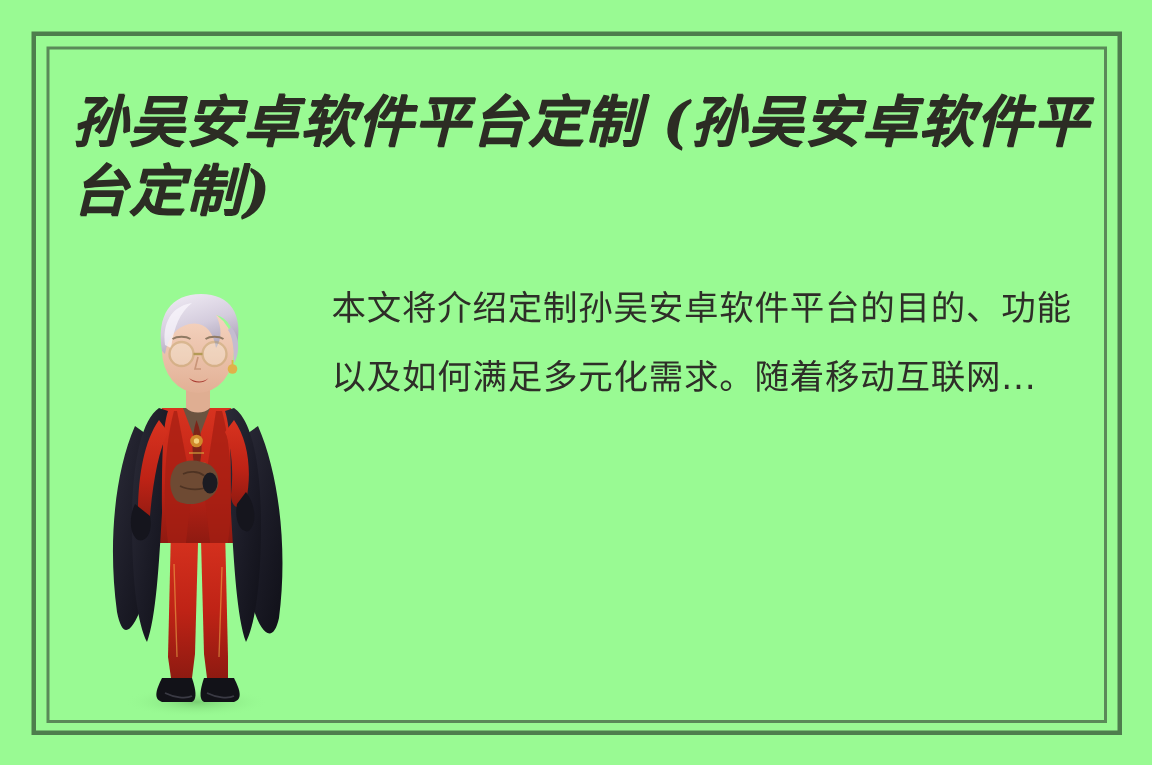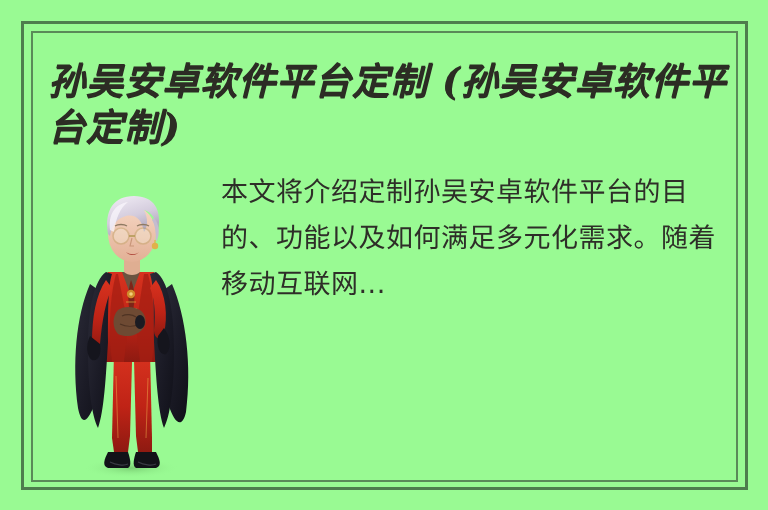--- a/index.html
+++ b/index.html
@@ -61,25 +61,25 @@
     color: #2c2c24;
     text-shadow: 0.5px 0.5px 0 #2c2c24;
     white-space: normal;
     word-break: break-word;
   }
 
   
   .excerpt {
     position: absolute;
     left: 221px;
-    top: 169px;
+    top: 183px;
     width: 512px;
     margin: 0;
     font-family: "DejaVu Sans", "Liberation Sans", sans-serif;
-    font-size: 27px;
+    font-size: 23px;
     line-height: 46px;
     color: #2e2e28;
     letter-spacing: 0.5px;
     text-align: left;
   }
 
   
   .figure {
     position: absolute;
     left: 56px;

